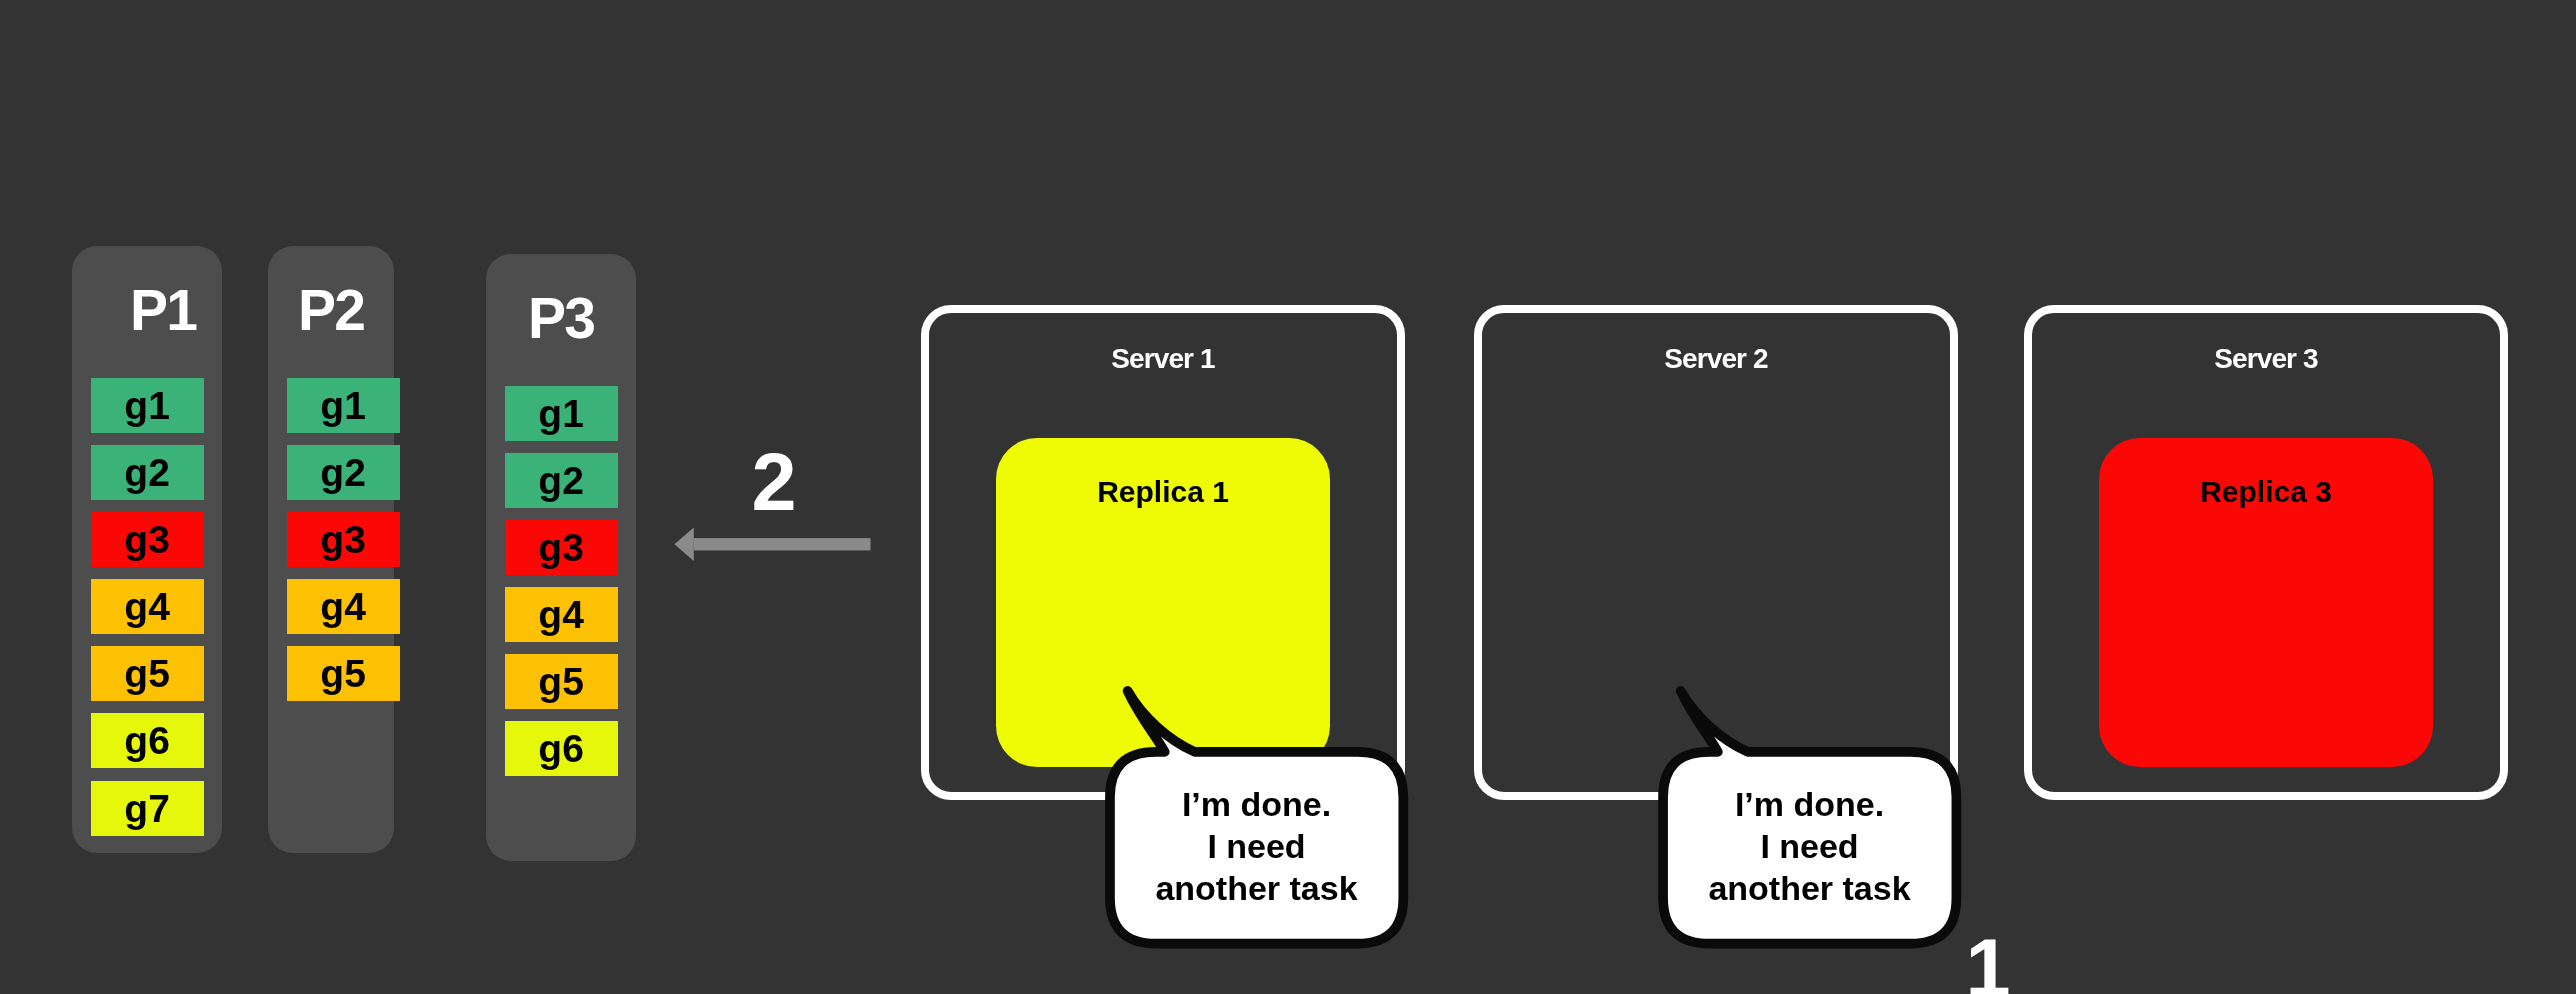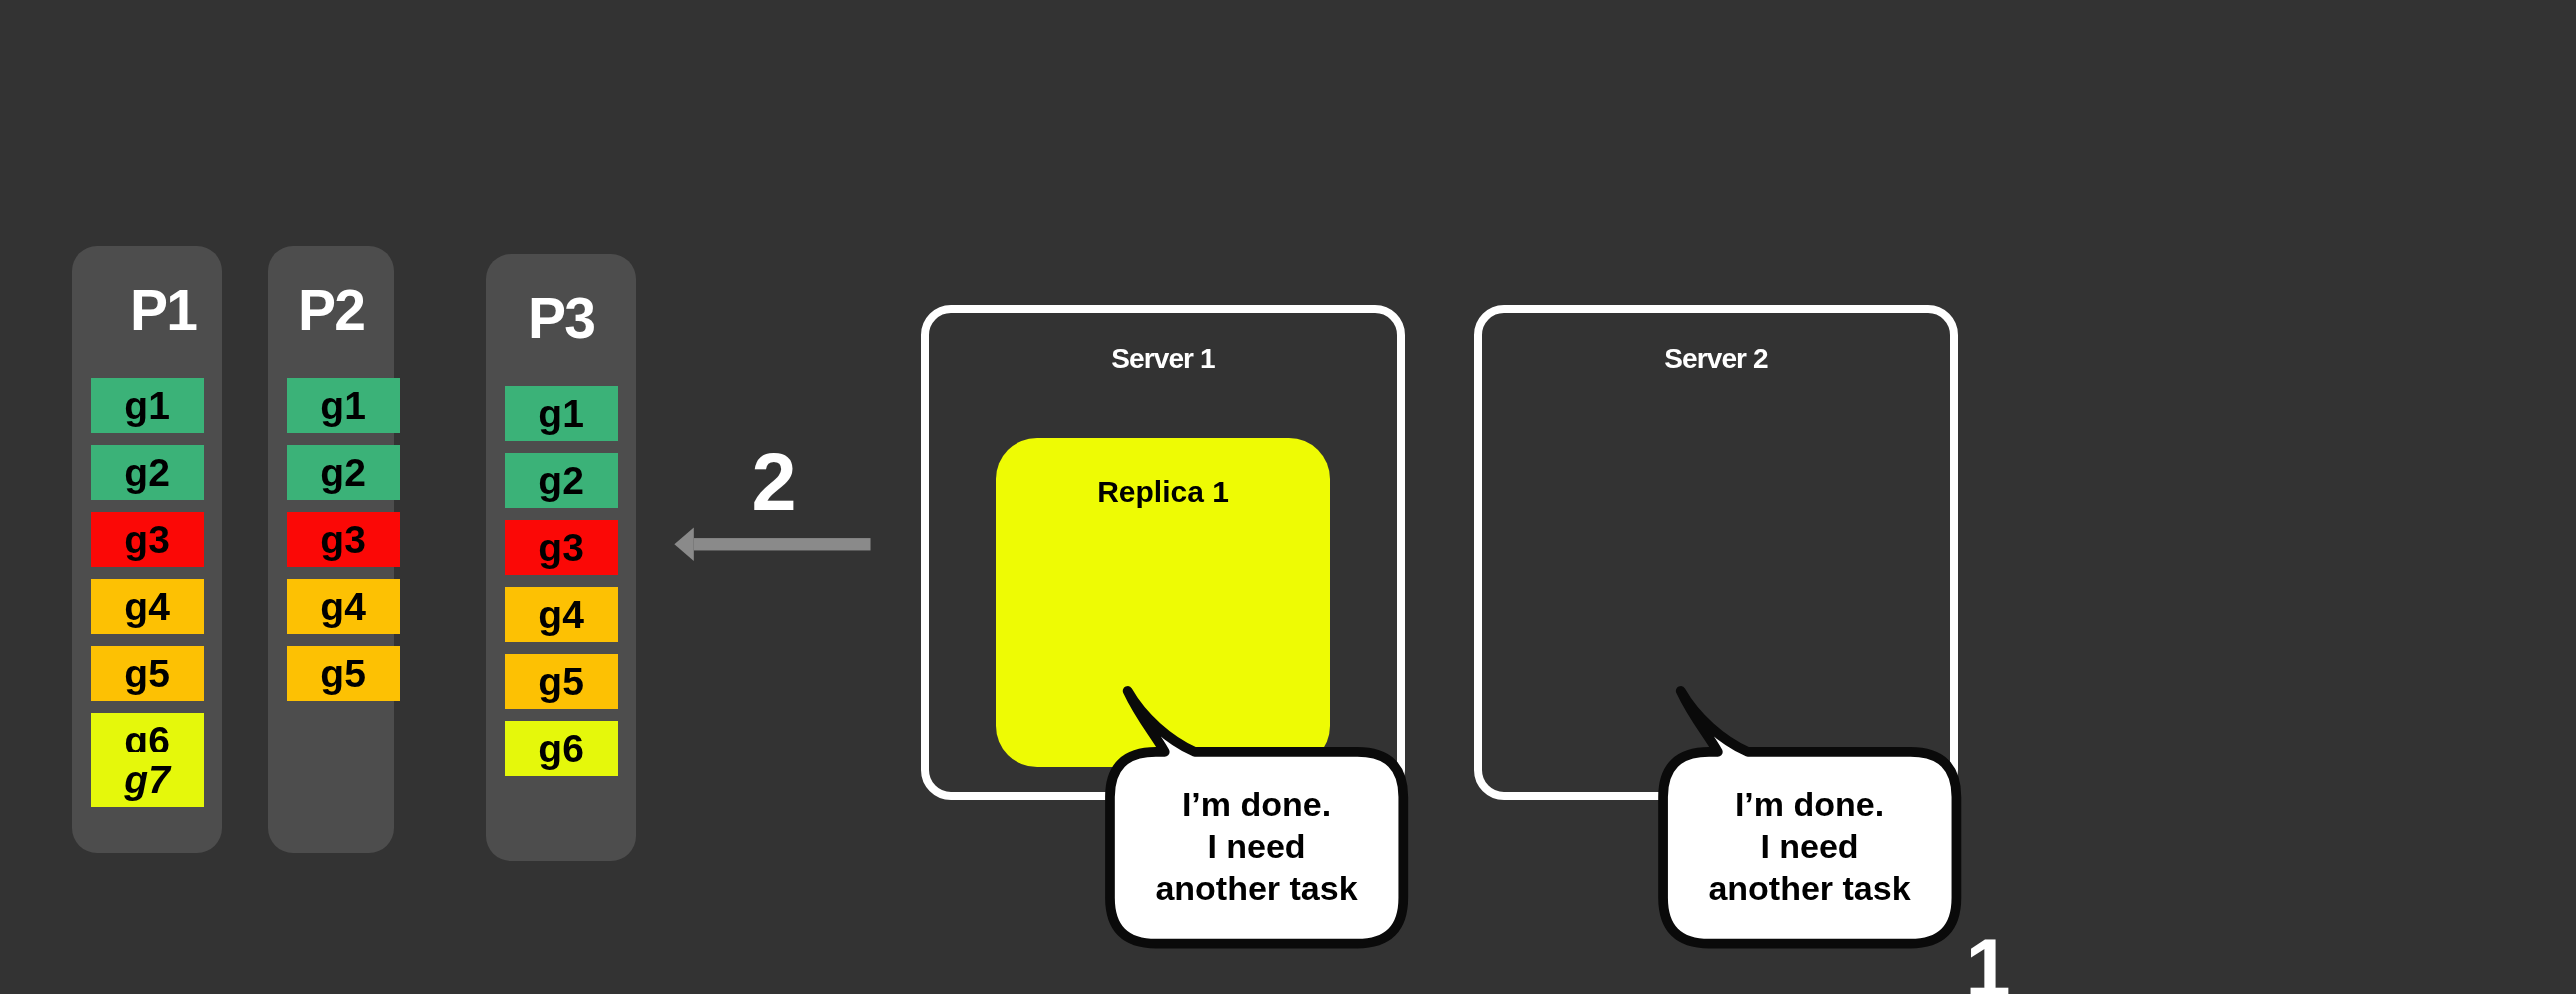--- a/index.html
+++ b/index.html
@@ -72,21 +72,21 @@
   <div id="step2" class="step-num abs">2</div>
   <div id="step1" class="step-num abs">1</div>
 <div class="partition abs" style="left: 72px; top: 246px; width: 150px; height: 607px; background: rgb(77, 77, 77); border-radius: 25px;">
       <div class="p-label abs" style="top: 30px; padding-left: 16px;">P1</div>
       <div class="task abs" style="left: 18.6px; top: 132px; width: 113px; height: 55px; background: rgb(59, 178, 120);">g1</div>
       <div class="task abs" style="left: 18.6px; top: 199px; width: 113px; height: 55px; background: rgb(59, 178, 120);">g2</div>
       <div class="task abs" style="left: 18.6px; top: 266px; width: 113px; height: 55px; background: rgb(251, 8, 6);">g3</div>
       <div class="task abs" style="left: 18.6px; top: 333px; width: 113px; height: 55px; background: rgb(253, 193, 3);">g4</div>
       <div class="task abs" style="left: 18.6px; top: 400px; width: 113px; height: 55px; background: rgb(253, 193, 3);">g5</div>
       <div class="task abs" style="left: 18.6px; top: 467px; width: 113px; height: 55px; background: rgb(229, 248, 11);">g6</div>
-      <div class="task abs" style="left: 18.6px; top: 506px; width: 113px; height: 55px; background: rgb(229, 248, 11); font-style: italic;">g7</div>
+      <div class="task abs" style="left: 18.6px; top: 535px; width: 113px; height: 55px; background: rgb(229, 248, 11);">g7</div>
     </div>
     <div class="partition abs" style="left: 268px; top: 246px; width: 126px; height: 607px; background: rgb(77, 77, 77); border-radius: 25px;">
       <div class="p-label abs" style="top: 30px;">P2</div>
       <div class="task abs" style="left: 18.6px; top: 132px; width: 113px; height: 55px; background: rgb(59, 178, 120);">g1</div>
       <div class="task abs" style="left: 18.6px; top: 199px; width: 113px; height: 55px; background: rgb(59, 178, 120);">g2</div>
       <div class="task abs" style="left: 18.6px; top: 266px; width: 113px; height: 55px; background: rgb(251, 8, 6);">g3</div>
       <div class="task abs" style="left: 18.6px; top: 333px; width: 113px; height: 55px; background: rgb(253, 193, 3);">g4</div>
       <div class="task abs" style="left: 18.6px; top: 400px; width: 113px; height: 55px; background: rgb(253, 193, 3);">g5</div>
     </div>
     <div class="partition abs" style="left: 486px; top: 246px; width: 150px; height: 607px; background: rgb(77, 77, 77); border-radius: 25px; margin-top: 8px;">
@@ -110,14 +110,20 @@
       <div class="bubble-line">another task</div>
     </div>
     <div class="server abs" style="left: 1474px; top: 305px; width: 484px; height: 495px;">
       <div class="server-title abs">Server 2</div>
     </div>
     <div class="bubble-text abs" style="left: 1663px; top: 783px; width: 293px;">
       <div class="bubble-line">I’m done.</div>
       <div class="bubble-line">I need</div>
       <div class="bubble-line">another task</div>
     </div>
+    <div class="server abs" style="left: 2024px; top: 305px; width: 484px; height: 495px;">
+      <div class="server-title abs">Server 3</div>
+      <div class="replica abs" style="background: rgb(251, 8, 6);">
+        <div class="replica-label abs">Replica 3</div>
+      </div>
+    </div>
   </div>
 
 
 </body></html>

